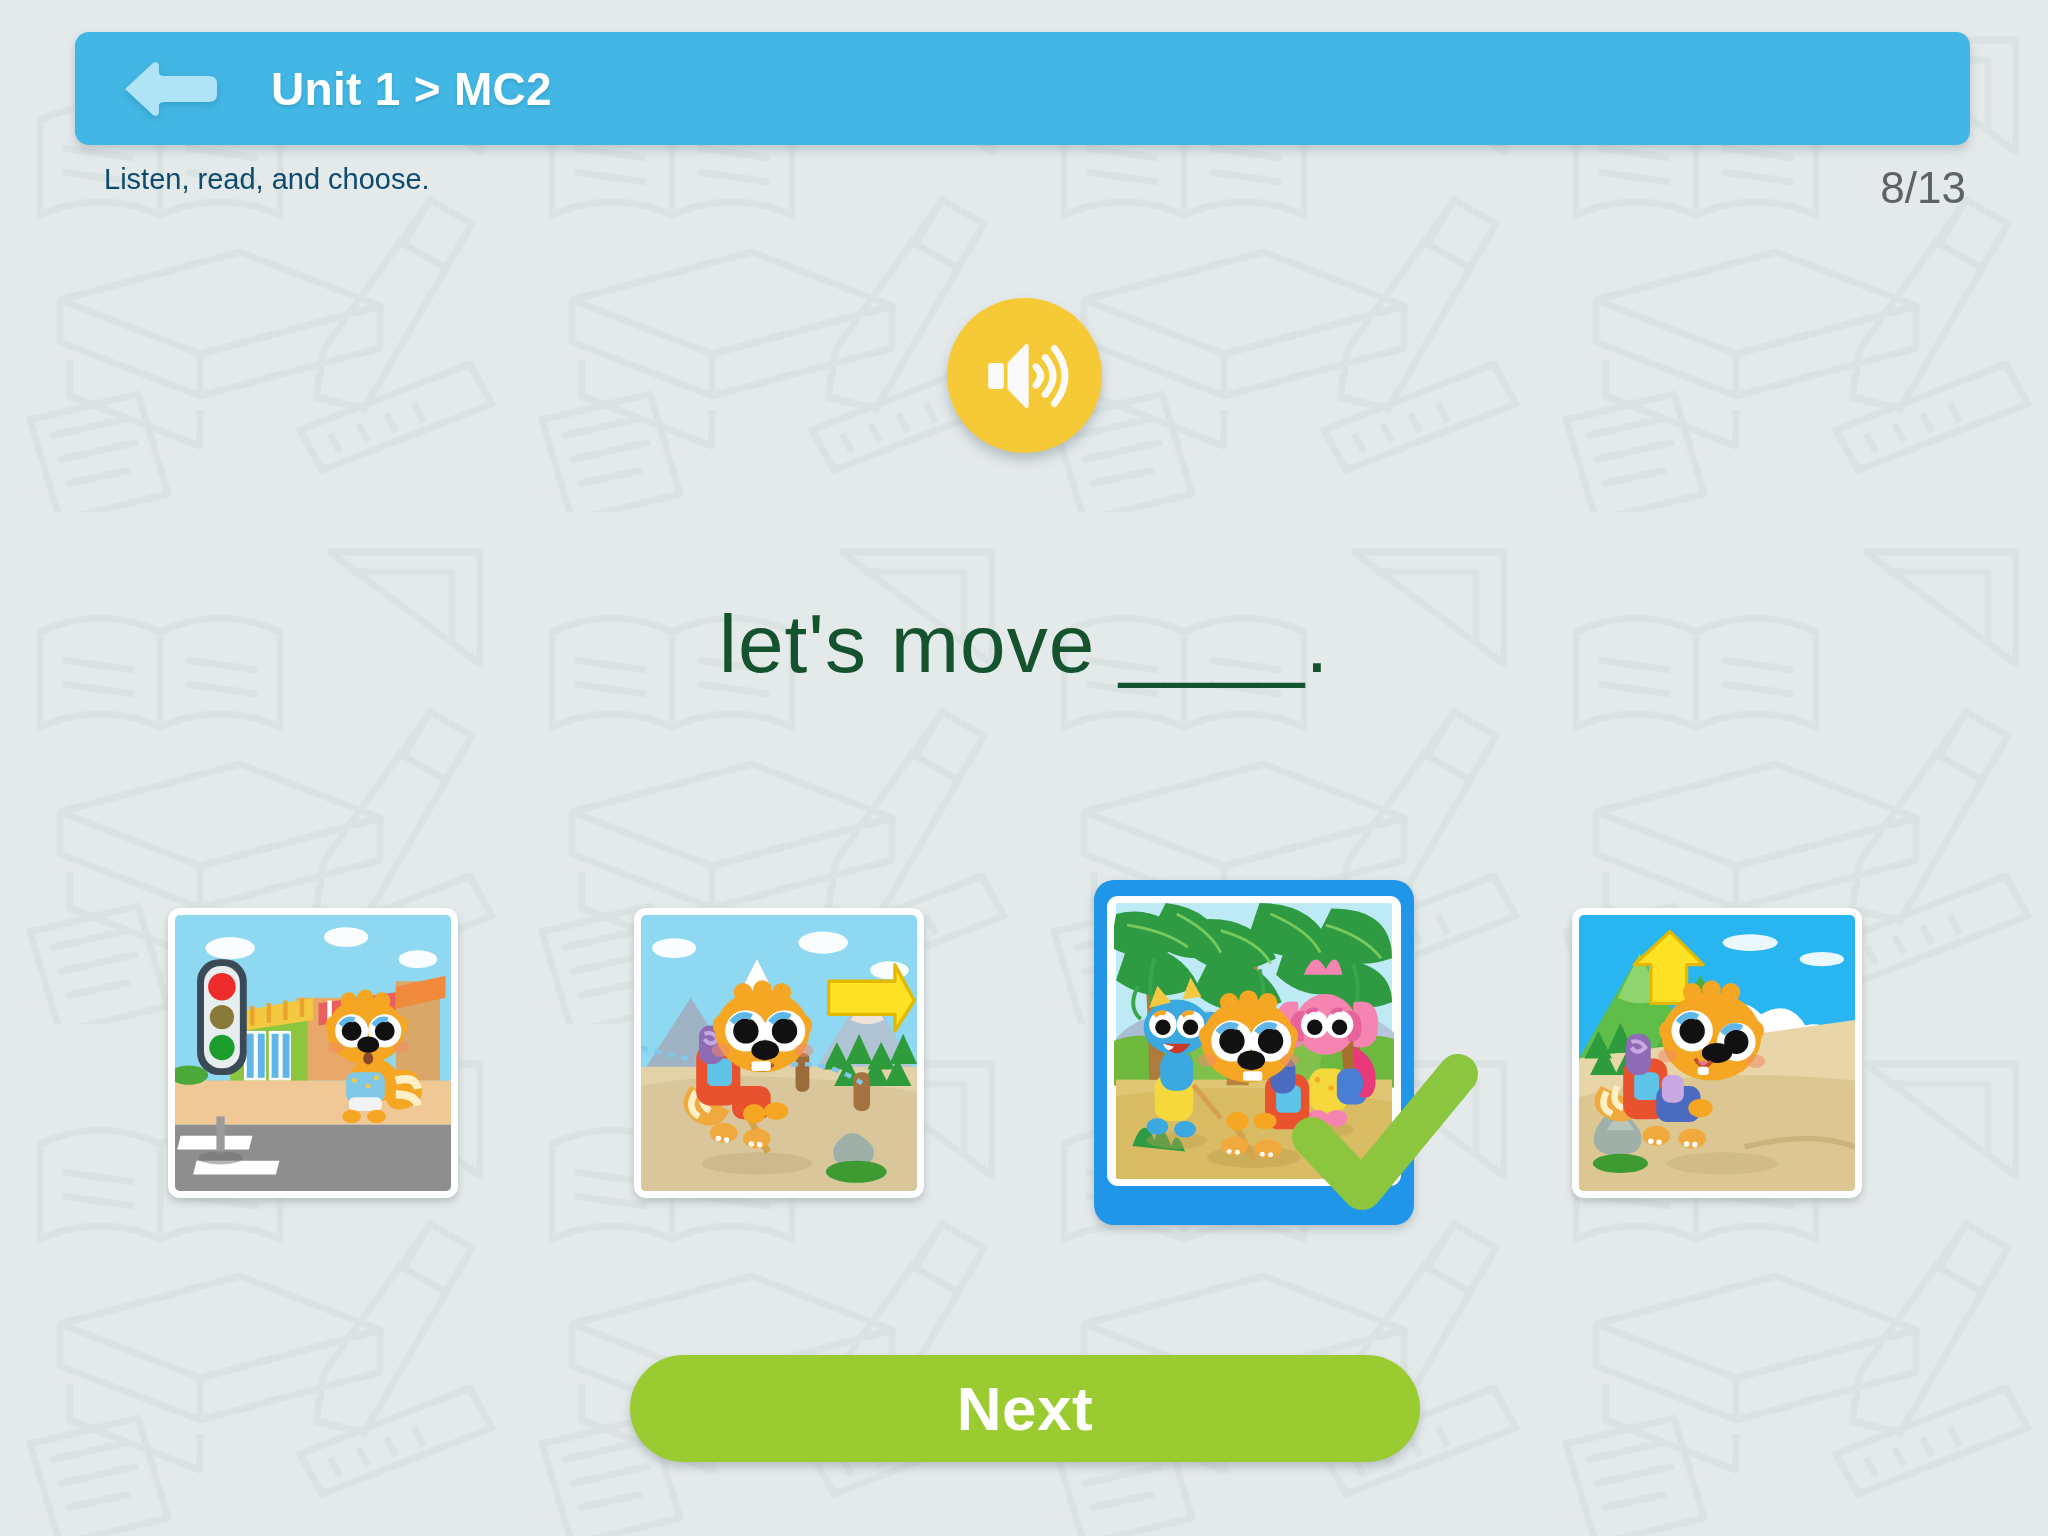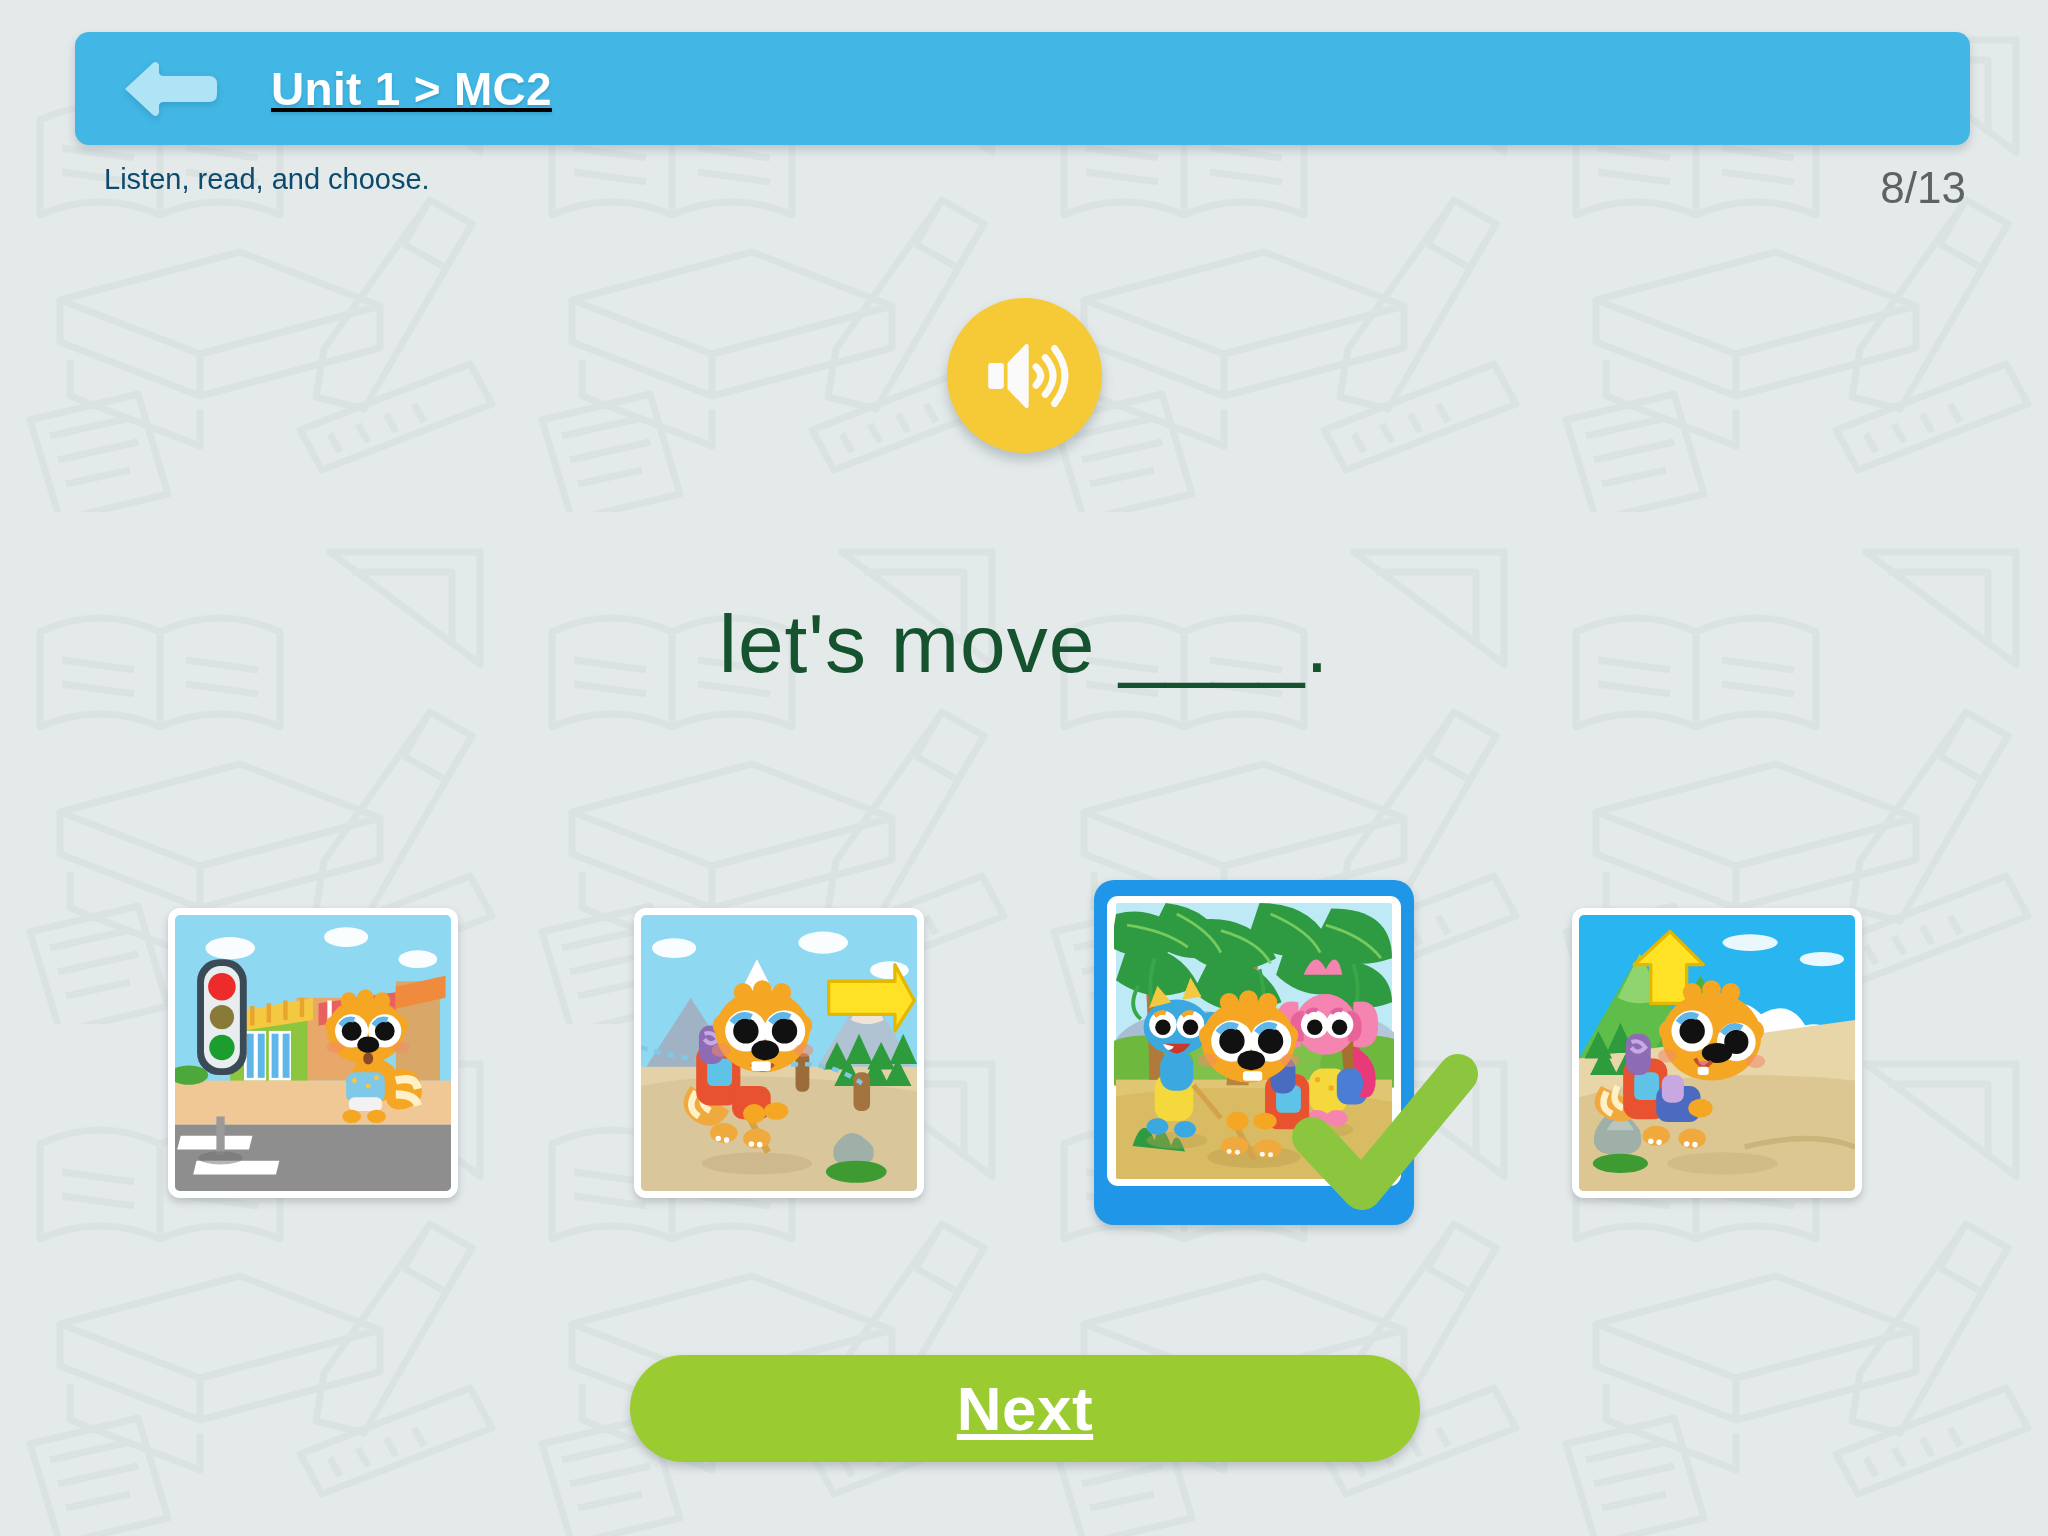--- a/index.html
+++ b/index.html
@@ -30,21 +30,20 @@
     left: 75px;
     top: 32px;
     width: 1895px;
     height: 113px;
     background: #42B6E4;
     border-radius: 14px;
     box-shadow: 0 5px 9px rgba(120,135,140,0.35);
     display: flex;
     align-items: center;
     z-index: 3;
-    text-decoration: underline;
   }
 
   .back-arrow {
     margin-left: 46px;
     width: 100px;
     height: 62px;
     flex: none;
     filter: drop-shadow(0 3px 3px rgba(0,60,90,0.18));
   }
 
@@ -195,21 +194,20 @@
     justify-content: center;
     cursor: pointer;
     border: none;
     z-index: 3;
   }
   .next-label {
     color: #FFFFFF;
     font-size: 62px;
     font-weight: bold;
     letter-spacing: 0.5px;
-    text-decoration: underline;
   }
 </style>
 </head>
 <body>
 
 <svg id="wallpaper" viewBox="0 0 2048 1536" preserveAspectRatio="none">
   <defs>
     <pattern id="supplies" width="512" height="512" patternUnits="userSpaceOnUse">
       <g fill="none" stroke="#DBE2E2" stroke-width="7" stroke-linejoin="round">
 

